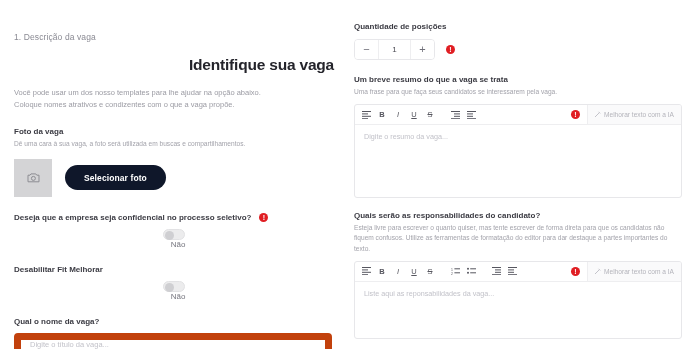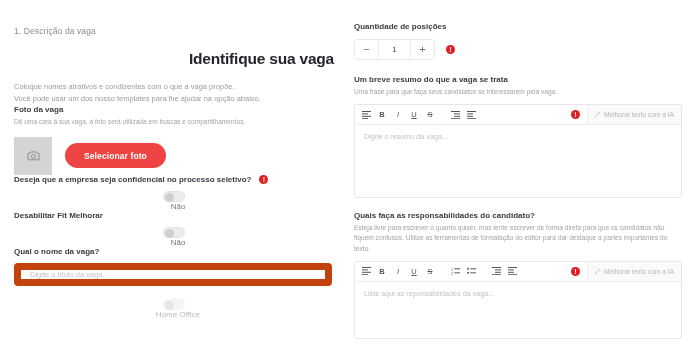--- a/index.html
+++ b/index.html
@@ -13,21 +13,21 @@
     overflow: hidden;
   }
   .page {
     position: relative;
     width: 688px;
     height: 349px;
     display: flex;
   }
   .col-left {
     width: 348px;
-    padding: 20px 14px 0 14px;
+    padding: 26px 14px 0 14px;
   }
   .col-right {
     width: 340px;
     padding: 22px 8px 16px 6px;
   }
 
   
   .step-label {
     font-size: 8.5px;
     color: #8a8a93;
@@ -43,21 +43,21 @@
     text-align: right;
   }
   .page-desc {
     font-size: 7.5px;
     color: #9b9ba3;
     line-height: 1.62;
     margin: 13px 0 0 0;
   }
 
   
-  .field { }
+  .field { margin-top: 16px; }
   .field-label {
     font-size: 8px;
     font-weight: bold;
     color: #3b3b43;
     display: flex;
     align-items: center;
   }
   .field-sub {
     font-size: 6.6px;
     color: #a3a3ab;
@@ -92,21 +92,21 @@
     width: 38px;
     height: 38px;
     background: #d4d4d6;
     display: flex;
     align-items: center;
     justify-content: center;
     flex: none;
   }
   .btn-primary {
     margin-left: 13px;
-    background: #ef4444;
+    background: #0f172a;
     color: #fff;
     border: none;
     border-radius: 14px;
     height: 25px;
     padding: 0 19px;
     font-size: 8.5px;
     font-weight: bold;
     font-family: "Liberation Sans", sans-serif;
     letter-spacing: .1px;
     cursor: pointer;
@@ -265,22 +265,22 @@
 <body>
 
 <div class="page">
 
   <div class="col-left">
 
     <div class="step-label">1. Descrição da vaga</div>
     <div class="page-title">Identifique sua vaga</div>
 
     <div class="page-desc">
+      <div>Você pode usar um dos nosso templates para lhe ajudar na opção abaixo.</div>
       <div>Coloque nomes atrativos e condizentes com o que a vaga propõe.</div>
-      <div>Você pode usar um dos nosso templates para lhe ajudar na opção abaixo.</div>
     </div>
 
     <div class="field">
       <div class="field-label">Foto da vaga</div>
       <div class="field-sub">Dê uma cara à sua vaga, a foto será utilizada em buscas e compartilhamentos.</div>
       <div class="photo-row">
         <div class="photo-box">
           <span>
             <svg width="13" height="11" viewBox="0 0 13 11">
               <path d="M1 3.2h2l1-1.3h4.8l1 1.3h2.2v6.6H1z" fill="none" stroke="#8d8d93" stroke-width="1"></path>
@@ -405,21 +405,21 @@
               </span>
               <span>Melhorar texto com a IA</span>
             </div>
           </div>
         </div>
         <div class="editor-area tall">Digite o resumo da vaga...</div>
       </div>
     </div>
 
     <div class="field" style="margin-top:13px">
-      <div class="field-label">Quais faça as responsabilidades do candidato?</div>
+      <div class="field-label">Quais serão as responsabilidades do candidato?</div>
       <div class="field-sub">Esteja livre para escrever o quanto quiser, mas tente escrever de forma direta para que os candidatos não fiquem confusos. Utilize as ferramentas de formatação do editor para dar destaque a partes importantes do texto.</div>
       <div class="editor">
         <div class="editor-toolbar">
           <div class="tb-icons">
             <div class="tb-btn">
               <svg width="9" height="8" viewBox="0 0 9 8">
                   <rect y="0" width="9" height="1" fill="#56565f"></rect>
                   <rect y="2.4" width="6" height="1" fill="#56565f"></rect>
                   <rect y="4.8" width="9" height="1" fill="#56565f"></rect>
                   <rect y="7.2" width="6" height="1" fill="#56565f"></rect>

